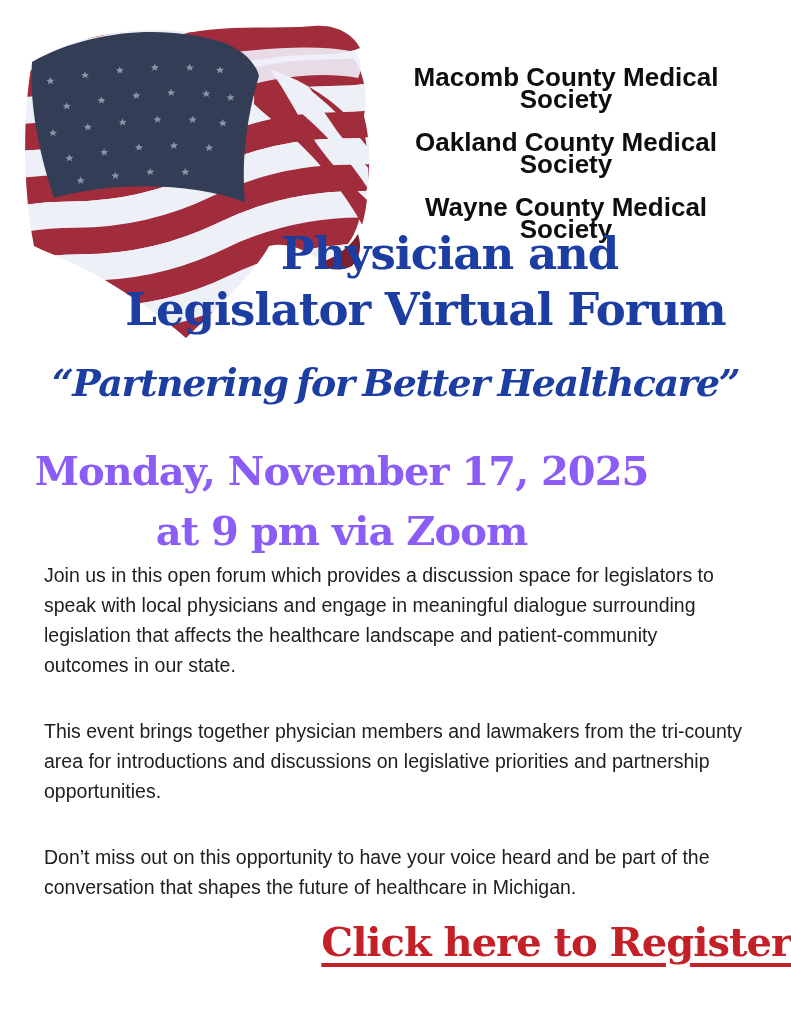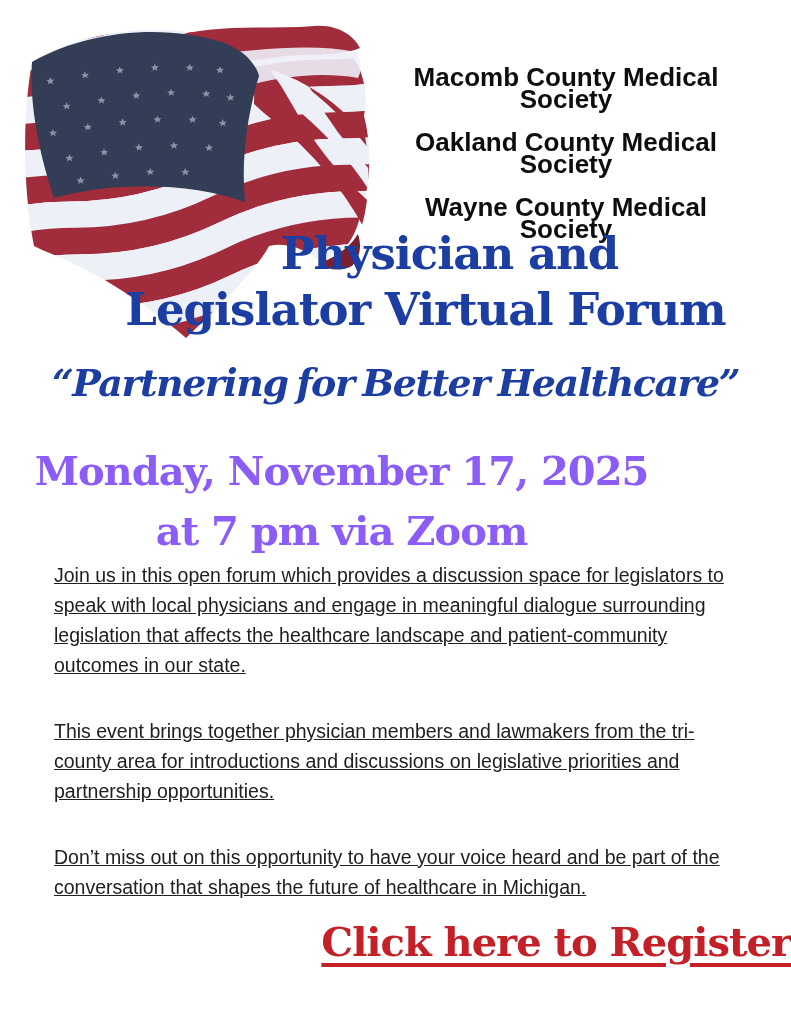--- a/index.html
+++ b/index.html
@@ -44,21 +44,21 @@
     color:#8b5cf6;font-family:"DejaVu Serif",serif;font-weight:bold;
     font-size:40px;line-height:50px;letter-spacing:-1px;white-space:nowrap;
   }
   .date-line1{top:446px;}
   .date-line2{top:506px;}
   
   .body-text{
     position:absolute;left:43px;top:560px;width:700px;
     color:#202020;font-size:19.5px;line-height:30px;
   }
-  .body-text p{margin:0 0 36px 11px;text-decoration:underline;}
+  .body-text p{margin:0 0 36px 1px;}
   
   .register{
     position:absolute;left:0;top:918px;width:791px;text-align:right;
   }
   .register a{
     color:#c32127;font-family:"DejaVu Serif",serif;font-weight:bold;
     font-size:40px;letter-spacing:-1px;
     text-decoration:underline;
     text-decoration-thickness:4px;
     text-underline-offset:7px;
@@ -163,21 +163,21 @@
     <div class="society-line">Oakland County Medical Society</div>
     <div class="society-line">Wayne County Medical Society</div>
   </div>
 
   <div class="title-line title-line1">Physician and</div>
   <div class="title-line title-line2">Legislator Virtual Forum</div>
 
   <div class="quote">“Partnering for Better Healthcare”</div>
 
   <div class="date-line date-line1">Monday, November 17, 2025</div>
-  <div class="date-line date-line2">at 7 pm via Zoom</div>
+  <div class="date-line date-line2">at 9 pm via Zoom</div>
 
   <div class="body-text">
     <p>Join us in this open forum which provides a discussion space for legislators to speak with local physicians and engage in meaningful dialogue surrounding legislation that affects the healthcare landscape and patient-community outcomes in our state.</p>
     <p>This event brings together physician members and lawmakers from the tri-county area for introductions and discussions on legislative priorities and partnership opportunities.</p>
     <p>Don’t miss out on this opportunity to have your voice heard and be part of the conversation that shapes the future of healthcare in Michigan.</p>
   </div>
 
   <div class="register">
     <a>Click here to Register</a>
   </div>

